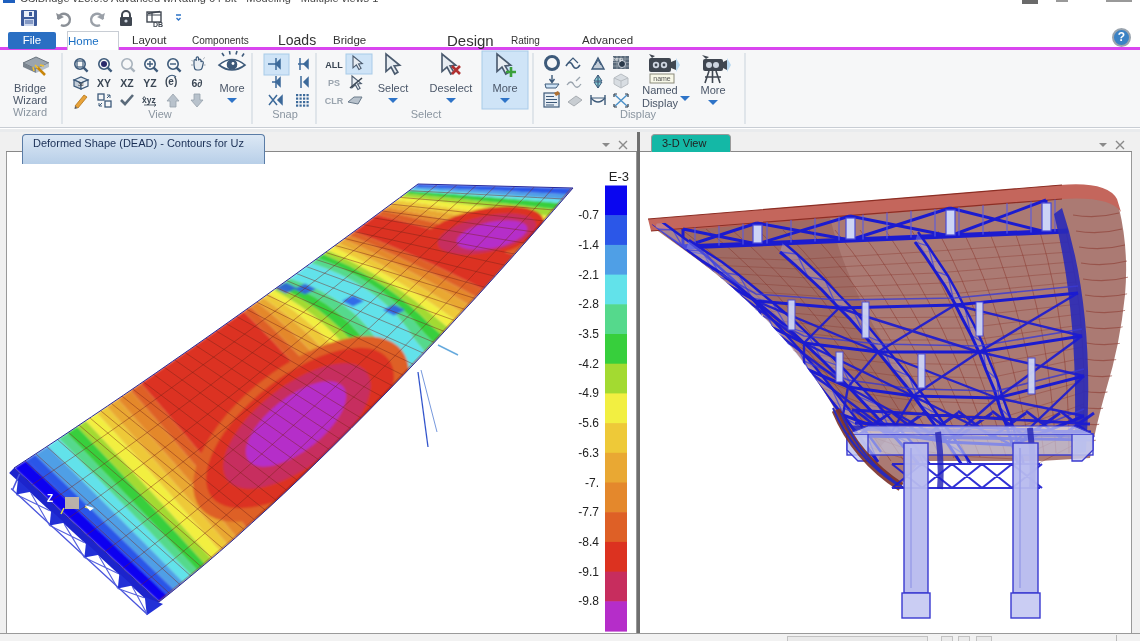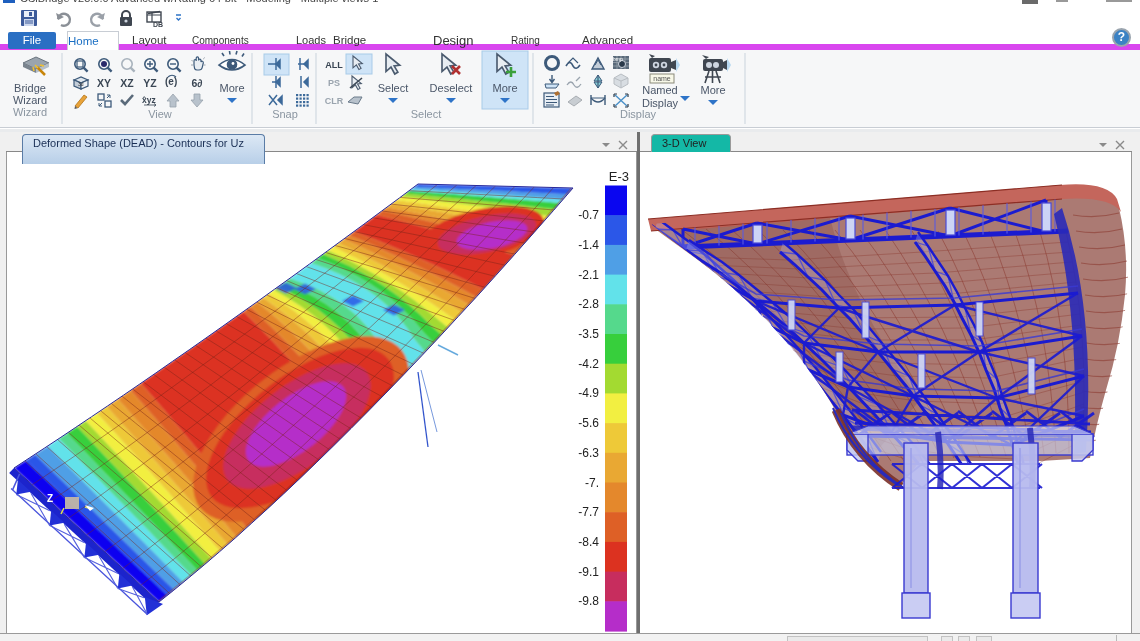--- a/index.html
+++ b/index.html
@@ -40,29 +40,29 @@
         <path d="M1,5 h14 M6,2 v10" stroke="#3f4650" stroke-width="1.2"></path>
         <path d="M2,3.5 l12,-2" stroke="#3f4650" stroke-width="1.6"></path>
         <text x="7" y="16.5" font-size="7" fill="#3f4650" font-weight="bold">DB</text>
       </g>
   <g transform="translate(176,8)">
         <path d="M0,0 h5 M0.5,3 l2,2 l2,-2" stroke="#2e74c8" stroke-width="1.4" fill="none"></path>
       </g>
 </svg>
 </div>
 
-<div class="abs" style="left:0;top:31px;width:1140px;height:19px;background:#fff;border-bottom:6px solid #d946ef;">
+<div class="abs" style="left:0;top:31px;width:1140px;height:19px;background:#fff;border-bottom:3px solid #d946ef;">
   <div class="abs" style="left:8px;top:1px;width:48px;height:17px;background:#2a6fc3;color:#fff;font-size:11.5px;text-align:center;line-height:17px;border-radius:2px;">File</div>
   <div class="abs" style="left:67px;top:0px;width:52px;height:19px;background:#fff;border:1px solid #c8cdd4;border-bottom:none;color:#1a6fc4;font-size:11.5px;text-align:left;line-height:18px;">Home</div>
   <div class="abs" style="left:132px;top:0;color:#333;font-size:11.5px;line-height:19px;">Layout</div>
   <div class="abs" style="left:192px;top:0;color:#333;font-size:10px;line-height:19px;">Components</div>
-  <div class="abs" style="left:296px;top:0;color:#333;font-size:11px;line-height:19px;">Loads</div>
+  <div class="abs" style="left:278px;top:0;color:#333;font-size:14px;line-height:19px;">Loads</div>
   <div class="abs" style="left:333px;top:0;color:#333;font-size:11.5px;line-height:19px;">Bridge</div>
   <div class="abs" style="left:389px;top:0;color:#333;font-size:16px;line-height:19px;margin-top:20px;">Analysis</div>
-  <div class="abs" style="left:433px;top:0;color:#333;font-size:13px;line-height:19px;">Design</div>
+  <div class="abs" style="left:447px;top:0;color:#333;font-size:15px;line-height:19px;">Design</div>
   <div class="abs" style="left:511px;top:0;color:#333;font-size:10px;line-height:19px;">Rating</div>
   <div class="abs" style="left:566px;top:0;color:#333;font-size:11.5px;line-height:19px;margin-left:16px;">Advanced</div>
 </div>
 <div class="abs" style="left:1112px;top:28px;width:19px;height:19px;border-radius:50%;background:#3b82c4;border:2px solid #9aa4ae;color:#fff;font-size:12px;font-weight:bold;text-align:center;line-height:15px;">?</div>
 
 <div class="abs" style="left:0;top:50px;width:1140px;height:78px;background:#f6f7f8;border-bottom:1px solid #c8cdd4;">
   <svg width="1140" height="78" viewBox="0 0 1140 78" style="position:absolute;left:0;top:0" font-family="Liberation Sans, sans-serif">
 <line x1="62" y1="3" x2="62" y2="74" stroke="#c9d3dc" stroke-width="1"></line>
 <line x1="252" y1="3" x2="252" y2="74" stroke="#c9d3dc" stroke-width="1"></line>
 <line x1="316" y1="3" x2="316" y2="74" stroke="#c9d3dc" stroke-width="1"></line>

